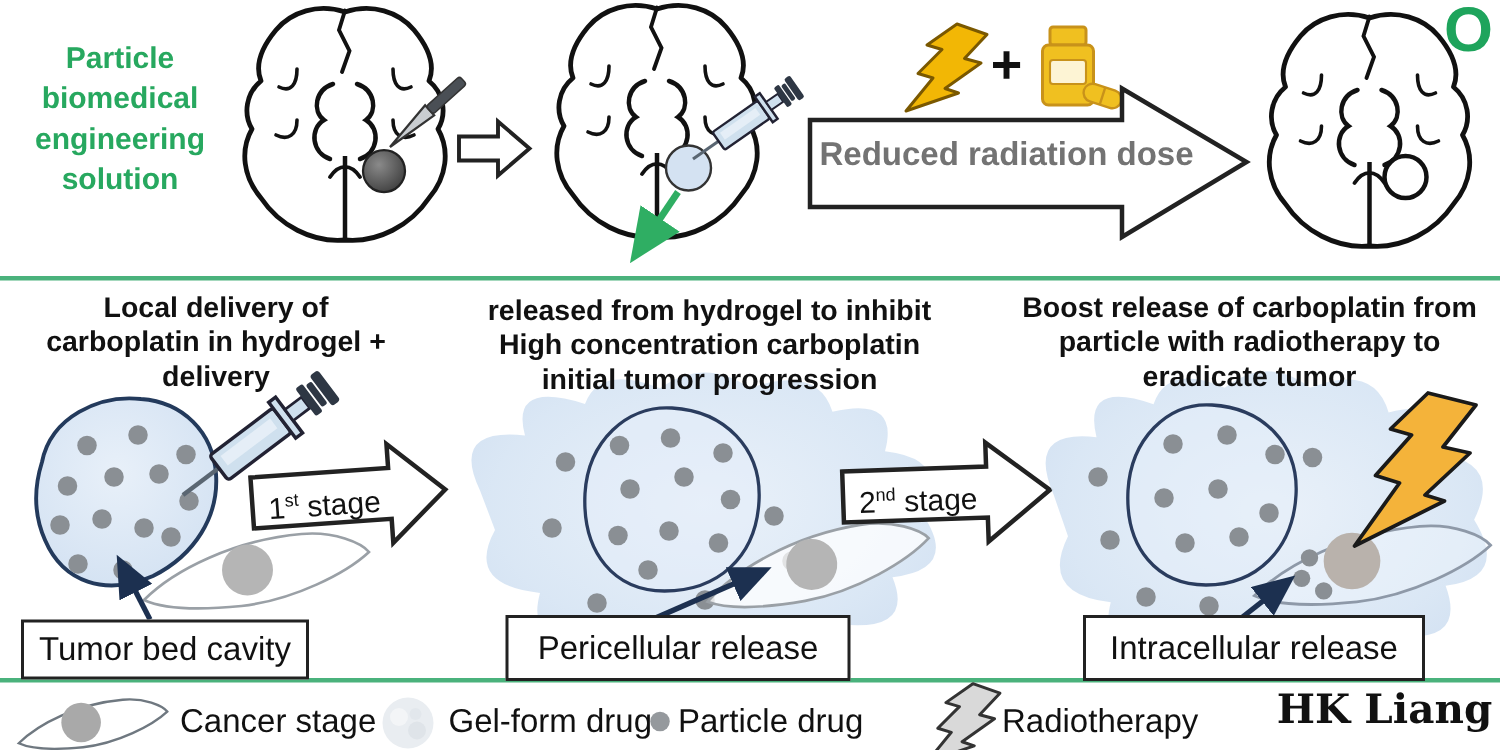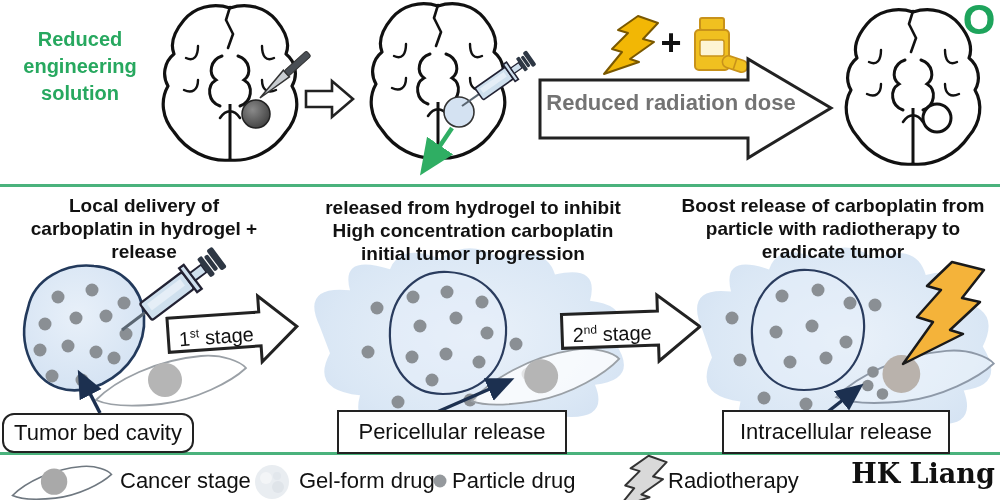--- a/index.html
+++ b/index.html
@@ -224,53 +224,54 @@
       <circle cx="6" cy="5" r="6" fill="#dfe4e9"></circle>
     <circle cx="5" cy="-6" r="4" fill="#e2e7ec"></circle>
   </g>
   <circle cx="440" cy="481" r="6.5" fill="#95999d"></circle>
   <g transform="translate(636,481) scale(0.9)">
     <use href="#boltShape" fill="#d9d9d9" stroke="#333" stroke-width="2.2" stroke-linejoin="round"></use>
   </g>
 </svg>
 
 <div class="abs intro">
-  <div>Reduced</div>
+  <div>Particle</div>
+  <div>biomedical</div>
   <div>engineering</div>
   <div>solution</div>
 </div>
 
 <div class="abs plus-top">+</div>
 <div class="abs reduced">Reduced radiation dose</div>
 <div class="abs corner-logo">O</div>
 
 <div class="ptitle" style="left:8px;top:194px;width:272px;">
   <div>Local delivery of</div>
   <div>carboplatin in hydrogel +</div>
-  <div>release</div>
+  <div>delivery</div>
 </div>
 <div class="ptitle" style="left:302px;top:196px;width:342px;">
   <div>released from hydrogel to inhibit</div>
   <div>High concentration carboplatin</div>
   <div>initial tumor progression</div>
 </div>
 <div class="ptitle" style="left:668px;top:194px;width:330px;">
   <div>Boost release of carboplatin from</div>
   <div>particle with radiotherapy to</div>
   <div>eradicate tumor</div>
 </div>
 
 <div class="stage" style="left:168px;top:316px;width:96px;height:32px;line-height:32px;transform:rotate(-4deg);">
   <span>1</span><sup>st</sup><span> stage</span>
 </div>
 <div class="stage" style="left:564px;top:313px;width:96px;height:32px;line-height:32px;transform:rotate(-2deg);">
   <span>2</span><sup>nd</sup><span> stage</span>
 </div>
 
-<div class="callout" style="left:2px;top:413px;width:188px;height:36px;border-radius:12px;">Tumor bed cavity</div>
+<div class="callout" style="left:14px;top:413px;width:188px;height:36px;">Tumor bed cavity</div>
 <div class="callout" style="left:337px;top:410px;width:226px;height:40px;">Pericellular release</div>
 <div class="callout" style="left:722px;top:410px;width:224px;height:40px;">Intracellular release</div>
 
 <div class="legend-label" style="left:120px;">Cancer stage</div>
 <div class="legend-label" style="left:299px;">Gel-form drug</div>
 <div class="legend-label" style="left:452px;">Particle drug</div>
 <div class="legend-label" style="left:668px;">Radiotherapy</div>
 <div class="abs signature">HK Liang</div>
 
 </body></html>

